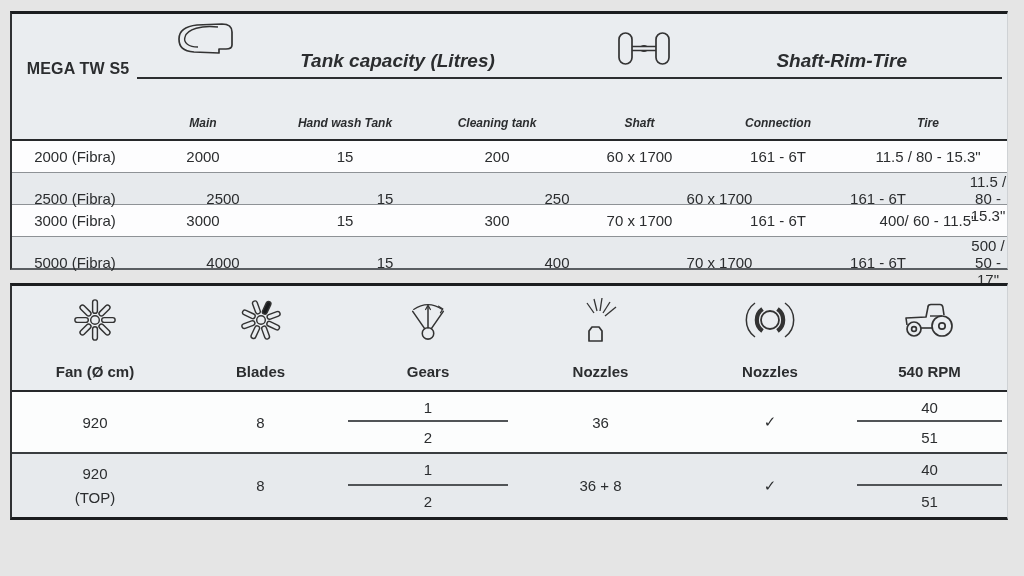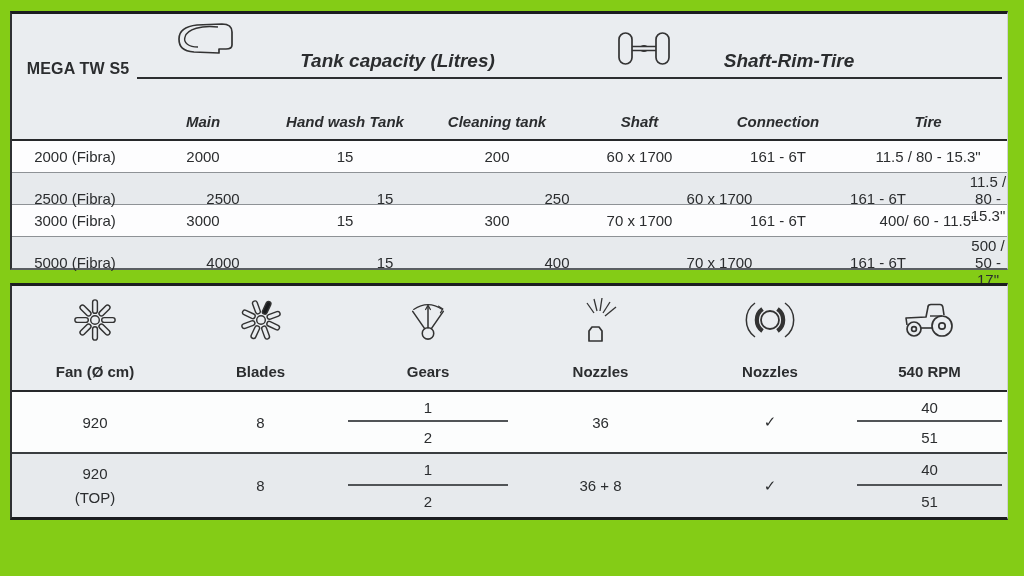--- a/index.html
+++ b/index.html
@@ -1,34 +1,34 @@
 <!DOCTYPE html>
 <html><head>
 <meta charset="utf-8">
 <style>
   html,body{margin:0;padding:0;background:#fff;}
-  .stage{position:relative;width:1024px;height:576px;background:#84cc16;overflow:hidden;
+  .stage{position:relative;width:1024px;height:576px;background:#e5e5e5;overflow:hidden;
          font-family:"Liberation Sans",sans-serif;color:#2b2d2f;}
   .tbl{position:absolute;left:10px;width:998px;box-sizing:border-box;background:#eaedf0;
        border-left:2px solid #2f3133;border-right:1px solid #cfd2d5;}
   
   #t1{top:11px;border-top:3px solid #1b1d1f;border-bottom:2px solid #5a5e62;}
   .t1-header{position:relative;height:125px;background:#eaedf0;border-bottom:2px solid #26282a;}
   .model{position:absolute;left:0;top:46px;width:132px;text-align:center;
          font-weight:bold;font-size:16px;letter-spacing:.2px;}
   .hdr-underline{position:absolute;left:125px;right:5px;top:63px;height:2px;background:#2c2e30;}
   .grp-icon{position:absolute;}
   .grp-label{position:absolute;font-weight:bold;font-style:italic;font-size:19px;text-align:center;}
   .icon-tank{left:160px;top:7px;}
   .lbl-tank{left:278px;width:215px;top:36px;}
   .icon-axle{left:604px;top:15px;}
-  .lbl-axle{left:677px;width:200px;top:36px;}
+  .lbl-axle{left:695px;width:200px;top:36px;text-align:right;}
   .t1-cols{position:absolute;left:0;right:0;bottom:9px;display:grid;
            grid-template-columns:126px 130px 154px 150px 135px 142px 1fr;}
-  .t1-cols div{text-align:center;font-weight:bold;font-style:italic;font-size:15px;}
+  .t1-cols div{text-align:center;font-weight:bold;font-style:italic;font-size:12px;}
   .t1-row{display:grid;grid-template-columns:126px 130px 154px 150px 135px 142px 1fr;
           height:31px;align-items:center;background:#fdfdfe;font-size:15px;}
   .t1-row div{text-align:center;}
   .t1-row.alt{background:#e7eaed;gap:20px;}
   .t1-row + .t1-row{border-top:1px solid #8e9296;}
   
   #t2{top:283px;border-top:3px solid #1c1e20;border-bottom:3px solid #1b1d1f;}
   .t2-header{position:relative;height:104px;background:#eaedf0;border-bottom:2px solid #26282a;}
   .t2-grid{display:grid;grid-template-columns:166px 165px 170px 175px 164px 1fr;}
   .t2-icons{position:absolute;top:8px;left:0;right:0;}

